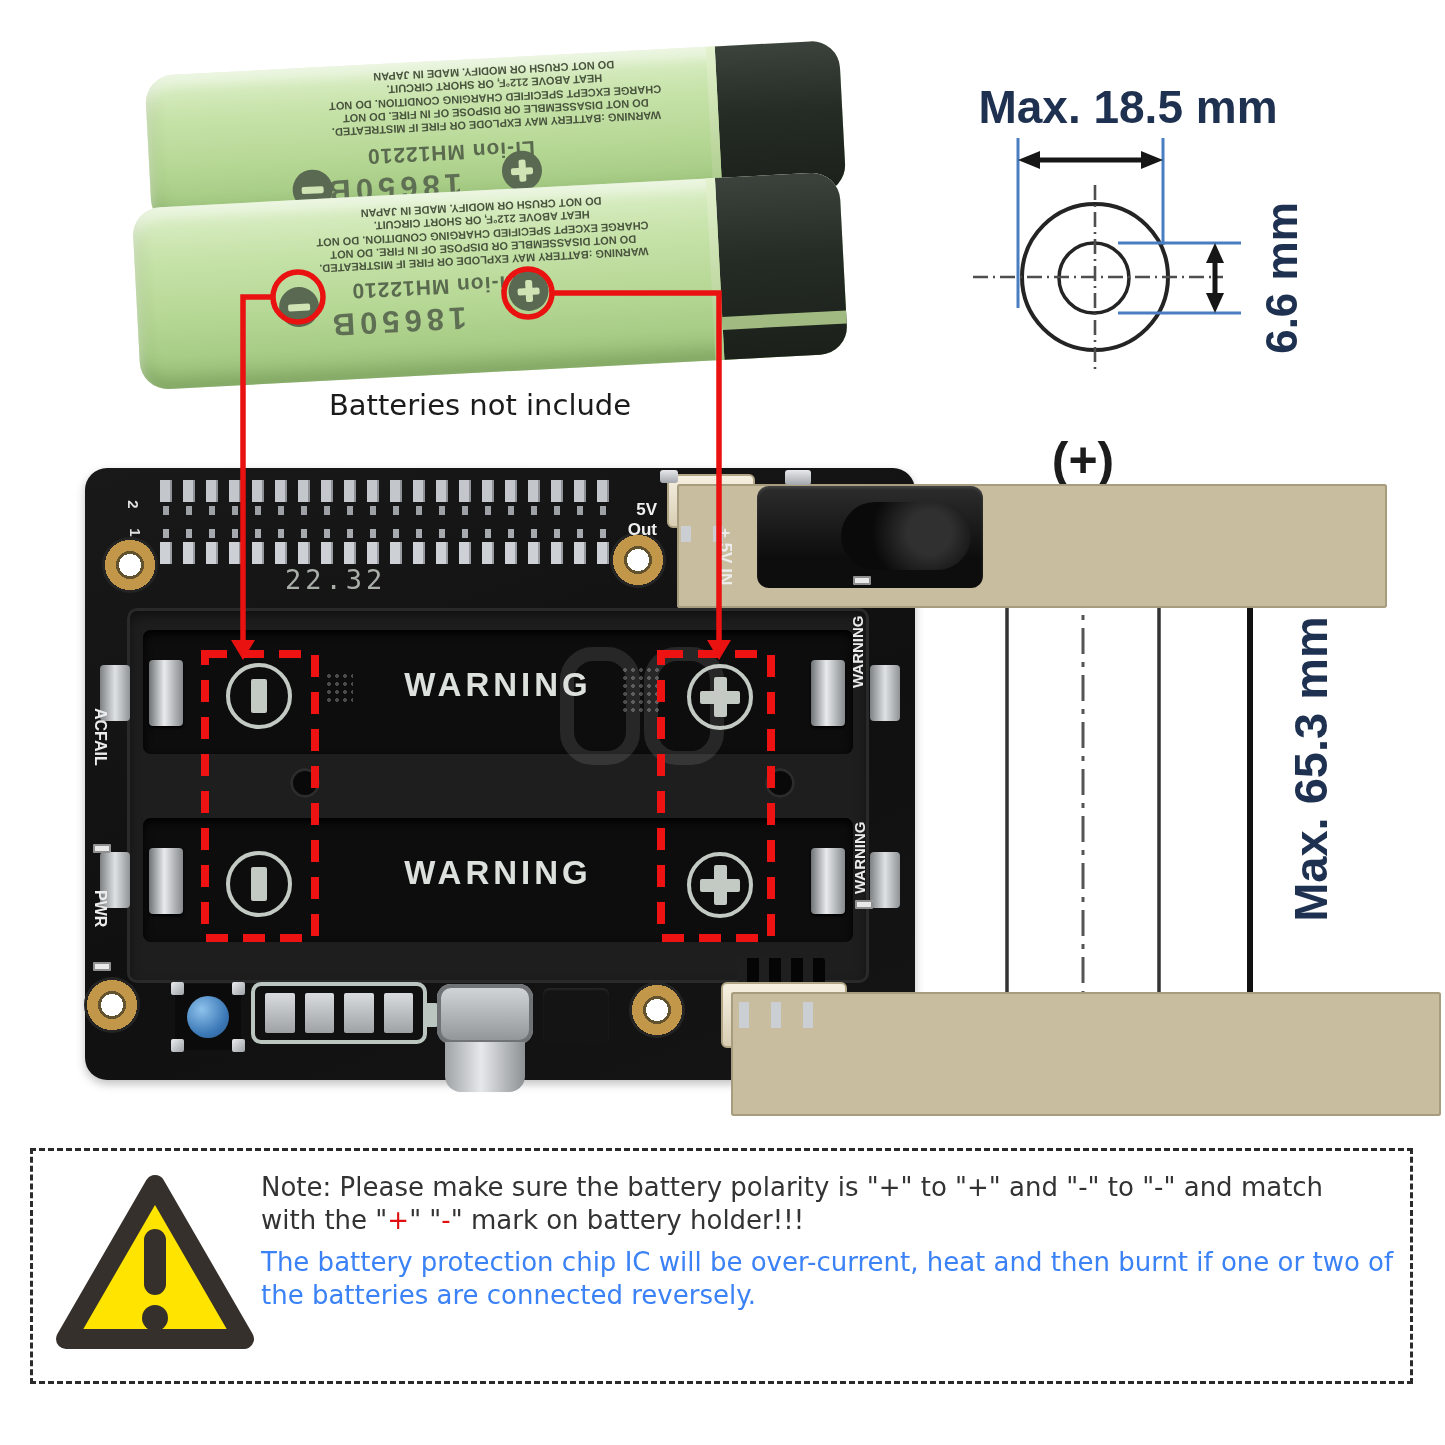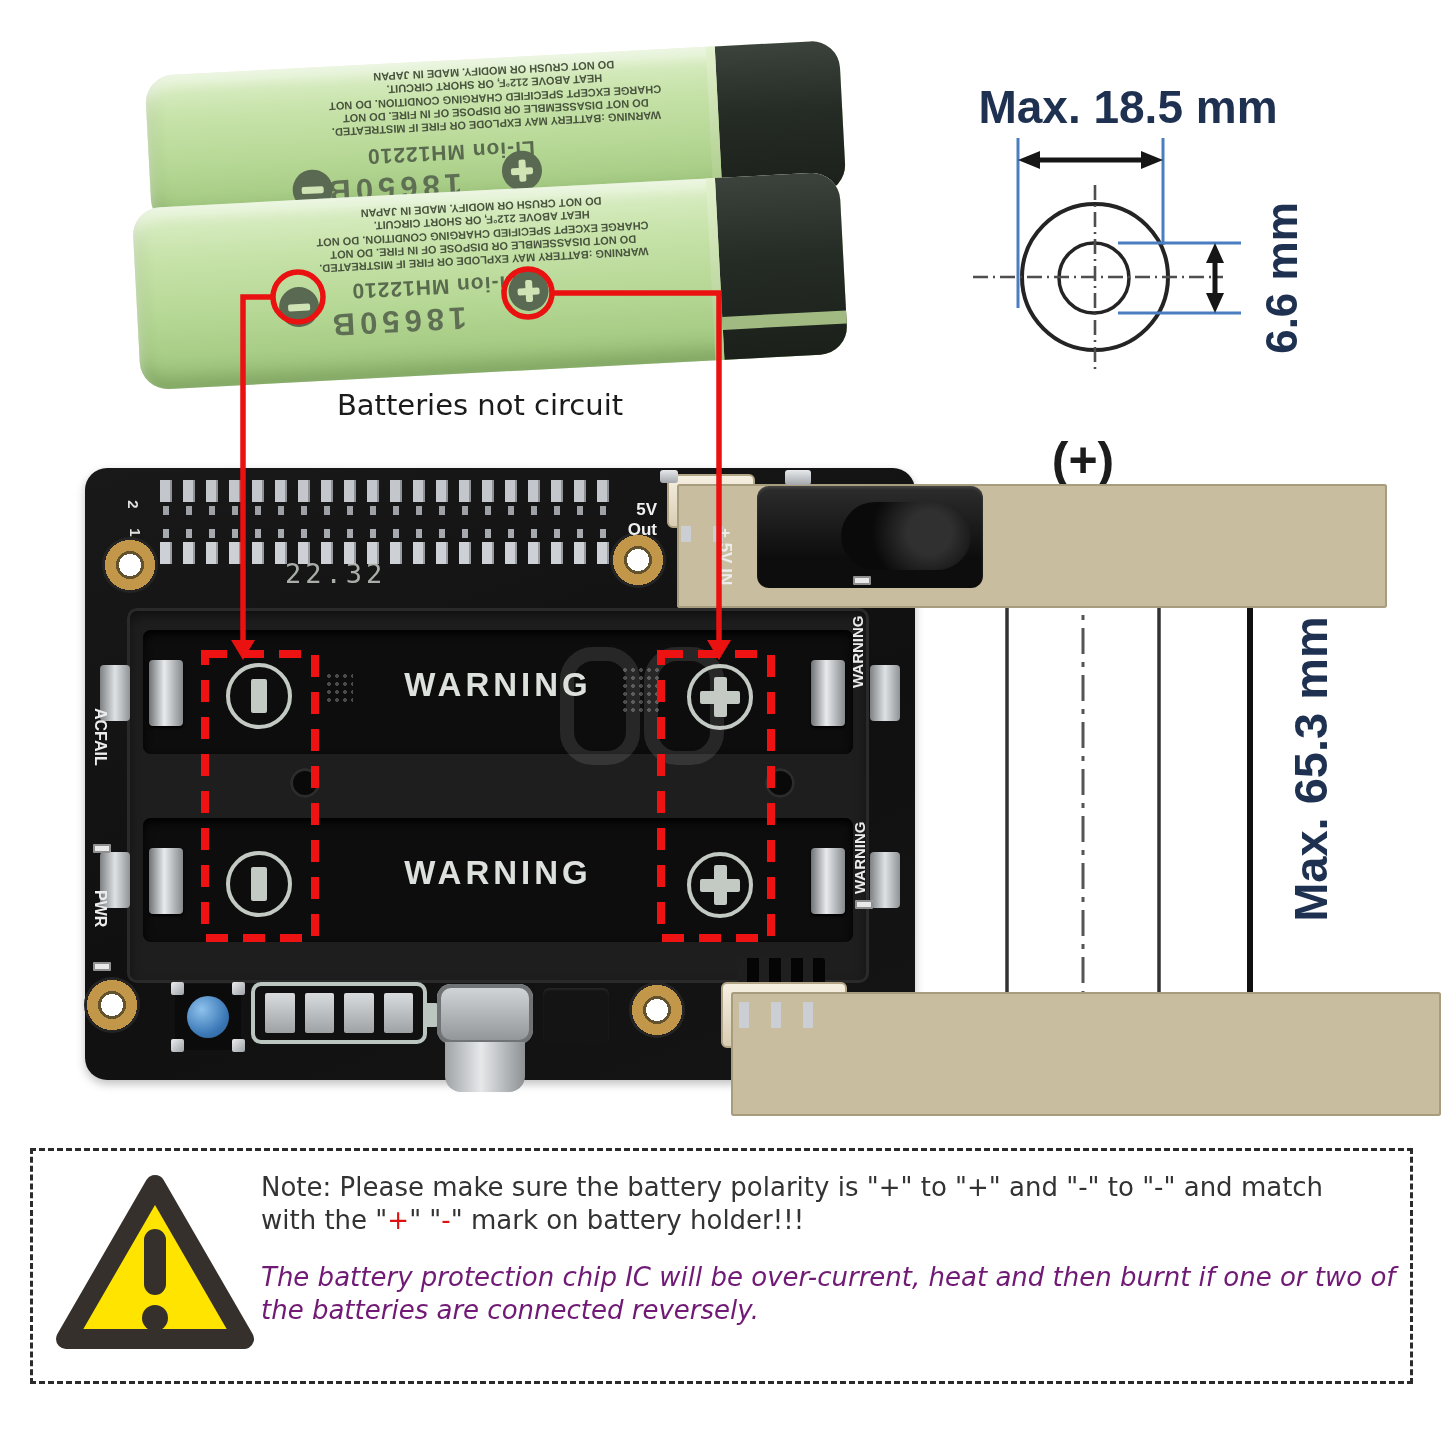--- a/index.html
+++ b/index.html
@@ -33,21 +33,21 @@
   
   #board{position:absolute;left:85px;top:468px;width:830px;height:612px;border-radius:22px;
        background:linear-gradient(160deg,#191919,#101010 55%,#151515);
        box-shadow:0 4px 10px rgba(0,0,0,.25);}
   .gpio{position:absolute;left:75px;top:12px;width:460px;height:82px;}
   .gpio .r1{height:22px;background:repeating-linear-gradient(90deg,#c3c6ca 0 10px,#8e9296 10px 12px,transparent 12px 23px);}
   .gpio .r2{height:9px;margin-top:4px;background:repeating-linear-gradient(90deg,transparent 0 3px,#9da1a5 3px 9px,transparent 9px 23px);}
   .gpio .r3{height:9px;margin-top:14px;background:repeating-linear-gradient(90deg,transparent 0 3px,#a6aaae 3px 9px,transparent 9px 23px);}
   .gpio .r4{height:22px;margin-top:4px;background:repeating-linear-gradient(90deg,#cdd0d4 0 10px,#989ca0 10px 12px,transparent 12px 23px);}
   .pinnum{position:absolute;color:#e0e0e0;font-size:15px;font-weight:bold;transform:rotate(90deg);}
-  .silk7{position:absolute;left:200px;top:90px;font-family:"DejaVu Sans Mono",monospace;
+  .silk7{position:absolute;left:200px;top:96px;font-family:"DejaVu Sans Mono",monospace;
        font-size:27px;letter-spacing:4px;color:#c3c9c3;opacity:.85;}
   .hole{position:absolute;width:56px;height:56px;border-radius:50%;
        background:radial-gradient(circle,#ffffff 0 11px,#62522e 11px 14px,#c2974a 14px 25px,#242424 25px 28px);}
   .jst{background:linear-gradient(180deg,#f6f0e1,#d9ceb4);border:2px solid #b3a687;border-radius:6px;position:absolute;}
   .jst .slot{position:absolute;left:8px;right:8px;top:8px;bottom:12px;background:#c9bd9f;
        box-shadow:inset 0 0 0 2px #a89c7e;border-radius:3px;}
   .jstpins{position:absolute;background:repeating-linear-gradient(90deg,#cbced2 0 10px,transparent 10px 32px);}
   .vtext{position:absolute;writing-mode:vertical-rl;color:#ececec;font-weight:bold;white-space:nowrap;}
   .vtext.up{transform:rotate(180deg);}
   .led{position:absolute;width:18px;height:9px;background:#e9e9e9;border-radius:2px;box-shadow:inset 0 0 0 2px #8f8f8f;}
@@ -93,21 +93,21 @@
   .ic{position:absolute;left:458px;top:520px;width:66px;height:56px;background:#141414;border-radius:6px;
        box-shadow:inset 0 2px 2px rgba(255,255,255,.08);}
   .hdr4{position:absolute;left:652px;top:490px;width:88px;height:26px;
        background:repeating-linear-gradient(90deg,#1f1f1f 0 10px,#050505 10px 22px);border-radius:3px;}
 
   
   #notebox{position:absolute;left:30px;top:1148px;width:1383px;height:236px;border:3px dashed #2b2b2b;box-sizing:border-box;}
   #notetext{position:absolute;left:228px;top:20px;width:1150px;
        font-family:"DejaVu Sans",sans-serif;font-size:26px;line-height:1.27;color:#333;}
   .redtxt{color:#e01010;}
-  .np2{margin-top:24px;color:#701a75;font-style:italic;}
+  .np2{margin-top:9px;color:#3b82f6;}
   .np3{margin-top:11px;}
 
   svg text{font-family:"Liberation Sans",sans-serif;}
 </style>
 </head>
 <body>
 
 <div id="stage">
 
   <div class="bat" style="left:148px;top:58px;width:695px;height:152px;transform:rotate(-3deg);">
@@ -147,21 +147,21 @@
     <div class="code" style="left:149px;top:108px;width:220px;">18650B</div>
     <div class="dot" style="left:142px;top:87px;">
         <span class="h"></span>
       </div>
     <div class="dot" style="left:372px;top:83px;">
         <span class="h"></span>
         <span class="v"></span>
       </div>
   </div>
 
-  <div class="bni">Batteries not circuit</div>
+  <div class="bni">Batteries not include</div>
 
   <svg class="abs" style="left:935px;top:65px;" width="410" height="330" viewBox="0 0 410 330">
     <text x="193" y="58" text-anchor="middle" font-size="46" font-weight="bold" fill="#1e3150">Max. 18.5 mm</text>
     <line x1="83" y1="73" x2="83" y2="243" stroke="#4a7ec0" stroke-width="3"></line>
     <line x1="228" y1="73" x2="228" y2="180" stroke="#4a7ec0" stroke-width="3"></line>
     <line x1="99" y1="95" x2="212" y2="95" stroke="#161616" stroke-width="5"></line>
     <polygon points="83,95 105,86 105,104" fill="#161616"></polygon>
     <polygon points="228,95 206,86 206,104" fill="#161616"></polygon>
     <circle cx="160" cy="212" r="73" fill="none" stroke="#242424" stroke-width="4"></circle>
     <circle cx="159" cy="213" r="35" fill="none" stroke="#242424" stroke-width="3.5"></circle>

